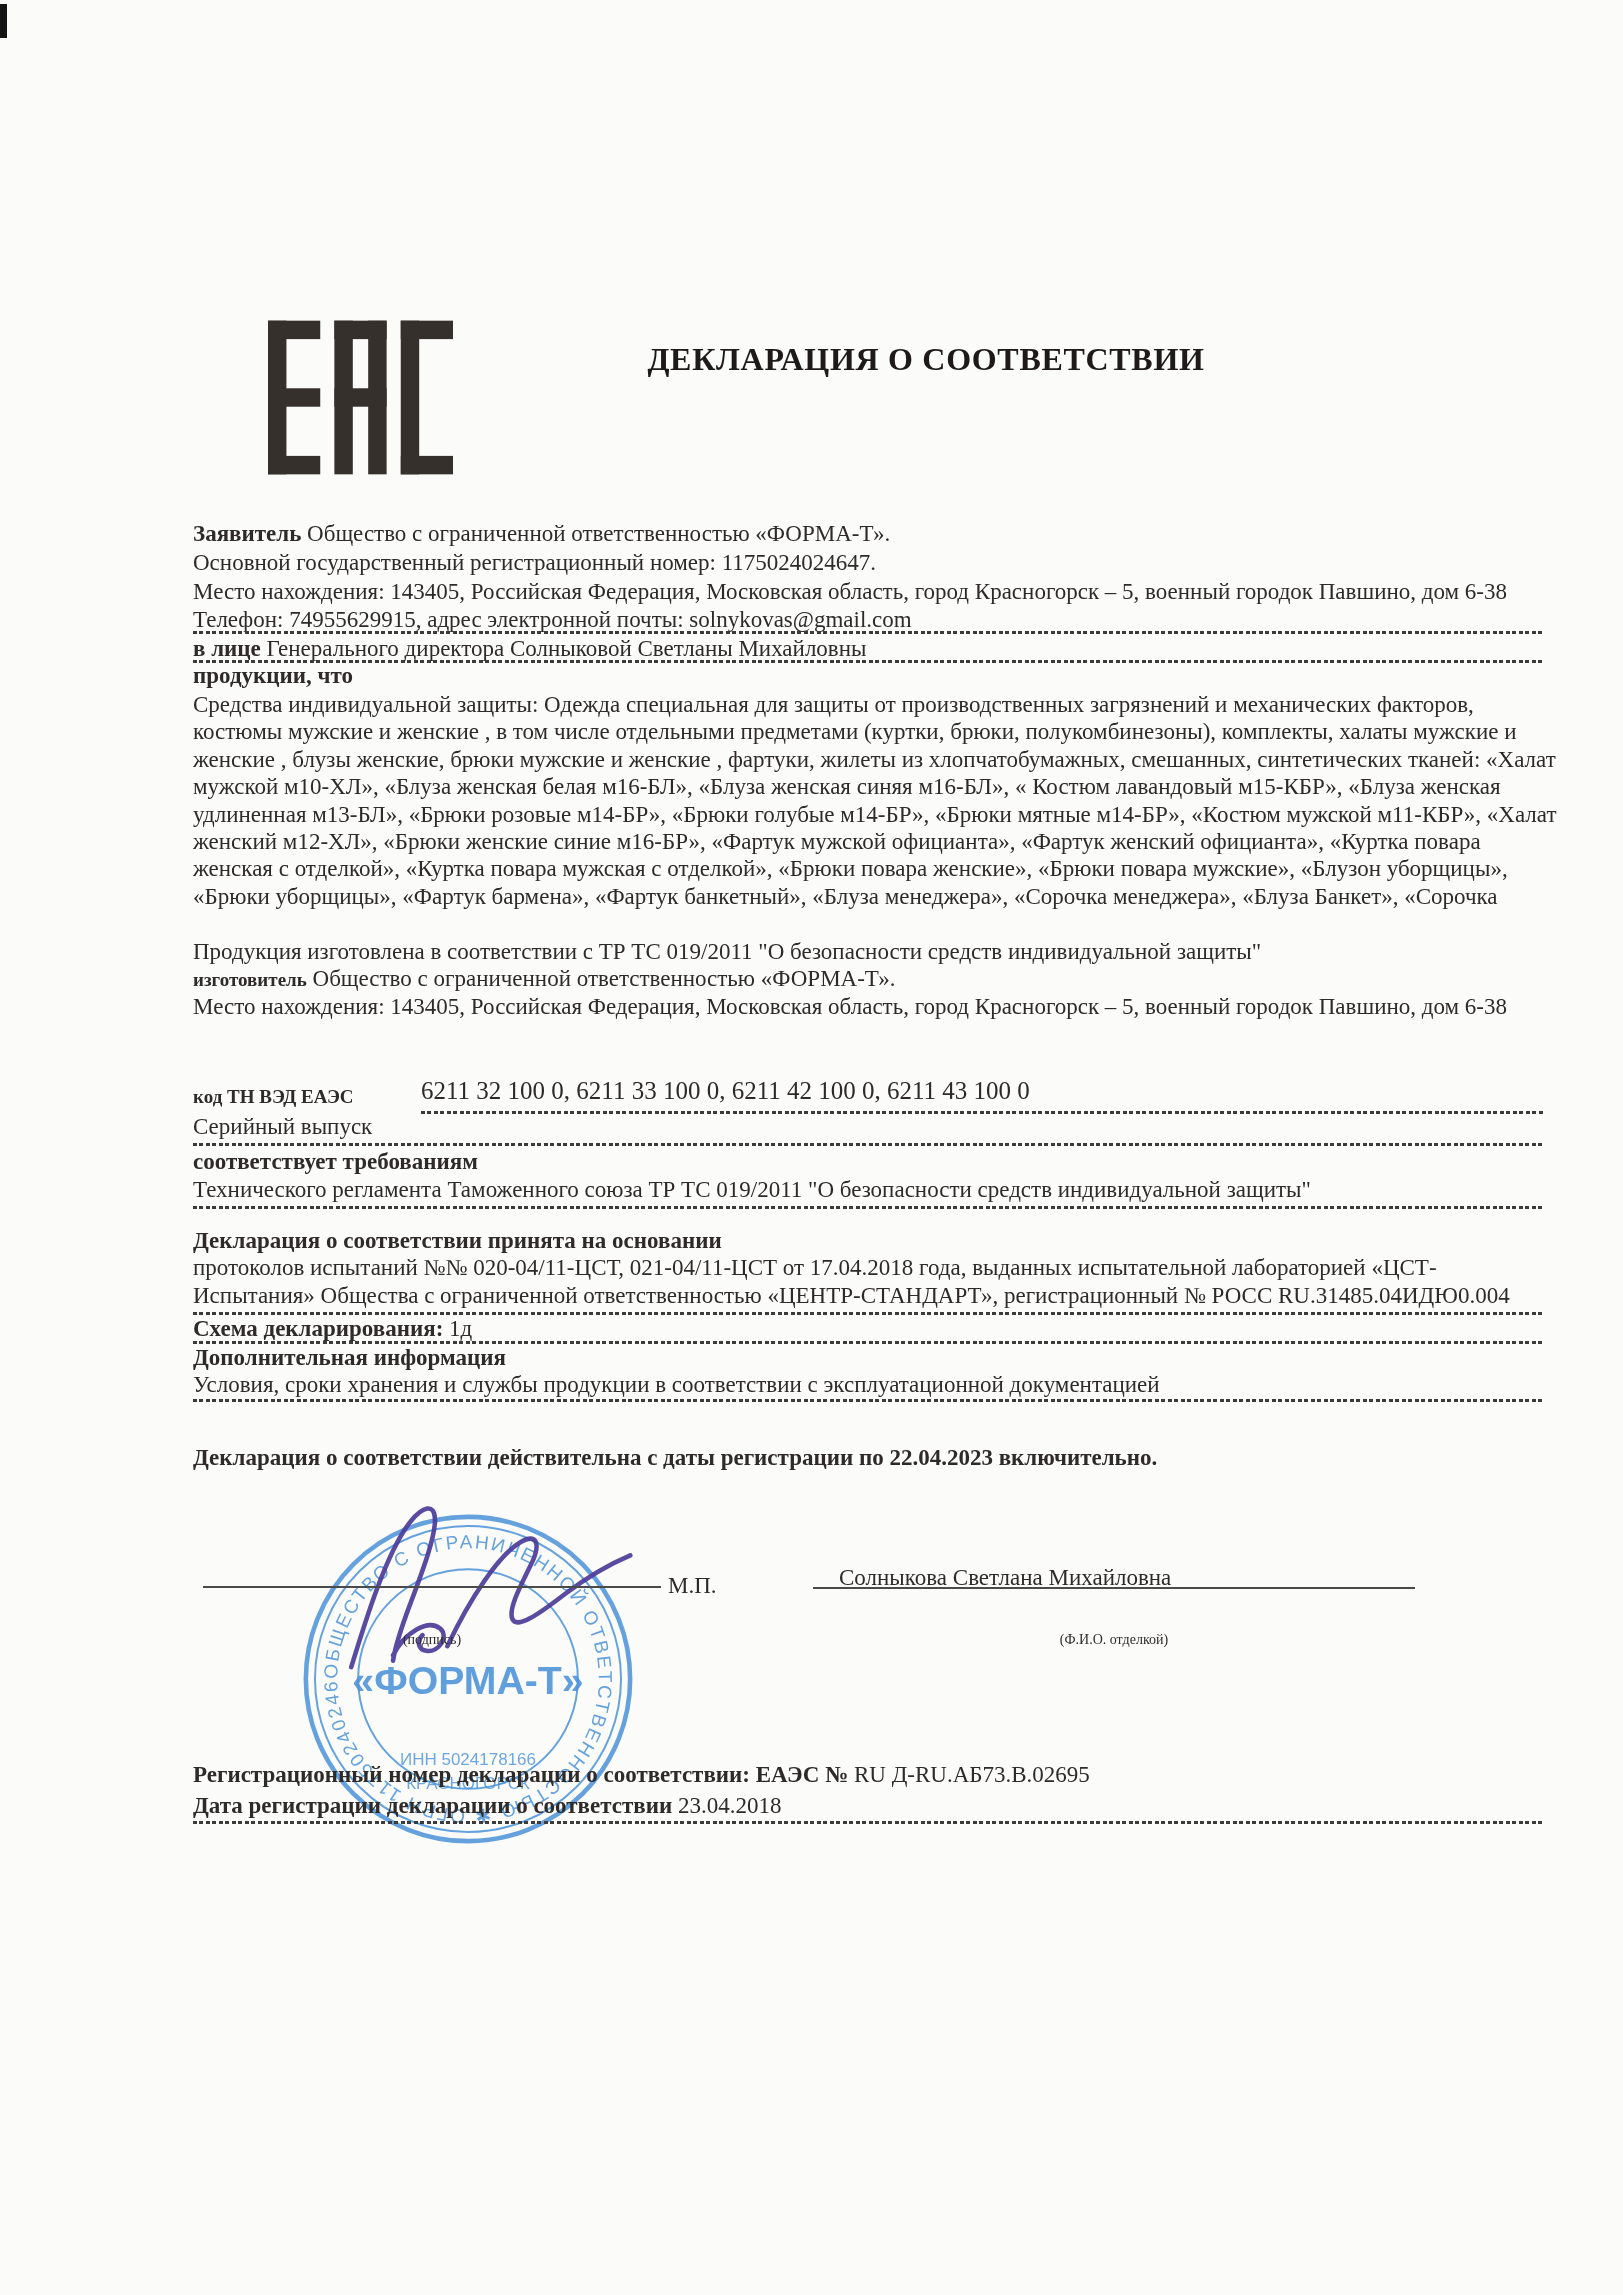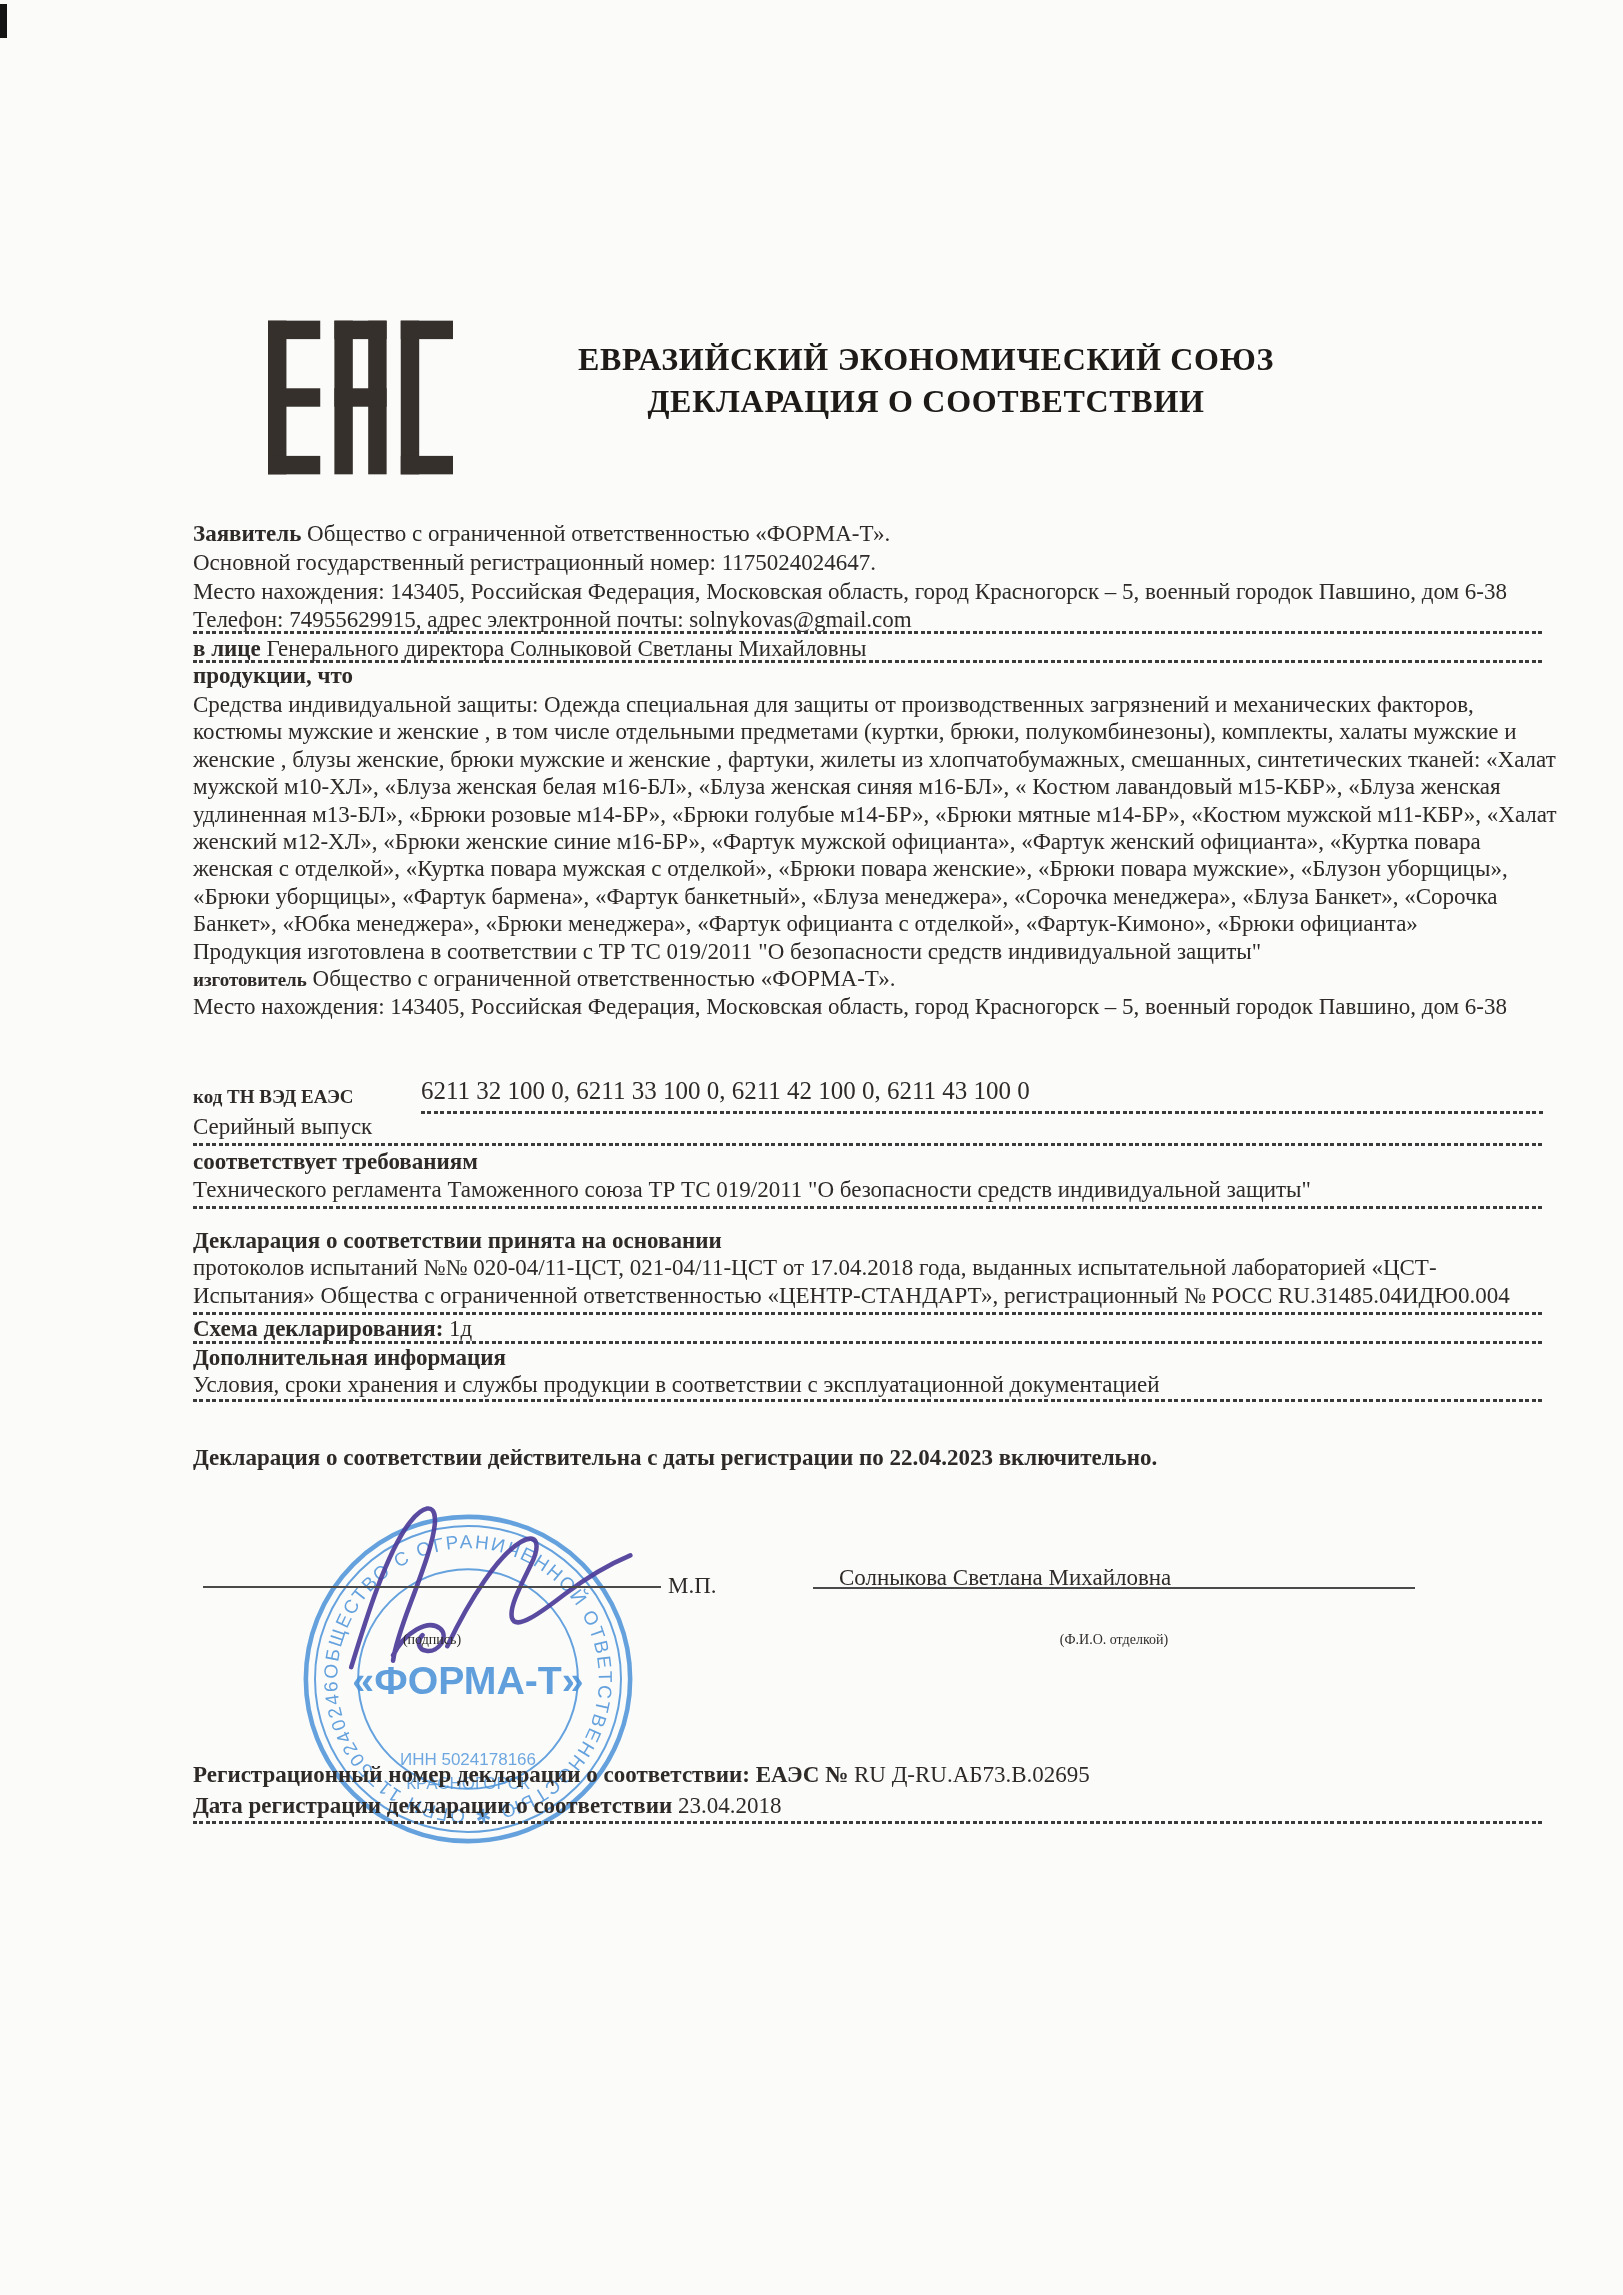--- a/index.html
+++ b/index.html
@@ -44,42 +44,40 @@
         <rect x="163" y="0" width="30" height="250"></rect>
       <rect x="108" y="0" width="85" height="30"></rect>
         <rect x="108" y="110" width="85" height="30"></rect>
       <rect x="216" y="0" width="30" height="250"></rect>
         <rect x="216" y="0" width="85" height="30"></rect>
       <rect x="216" y="220" width="85" height="30"></rect>
     </g>
   </svg>
 
   <div class="title-block">
-    <div>ЕВРАЗИЙСКИЙ ЭКОНОМИЧЕСКИЙ СОЮЗ</div>
     <div>ДЕКЛАРАЦИЯ О СООТВЕТСТВИИ</div>
   </div>
 
   <div class="tl" style="left:193px;top:520px"><span class="b">Заявитель</span> <span>Общество с ограниченной ответственностью «ФОРМА-Т».</span></div>
   <div class="tl" style="left:193px;top:549px">Основной государственный регистрационный номер: 1175024024647.</div>
   <div class="tl" style="left:193px;top:578px">Место нахождения: 143405, Российская Федерация, Московская область, город Красногорск – 5, военный городок Павшино, дом 6-38</div>
   <div class="tl" style="left:193px;top:606px">Телефон: 74955629915, адрес электронной почты: solnykovas@gmail.com</div>
   <div class="dotted" style="left:193px;top:631px;width:1350px"></div>
   <div class="tl" style="left:193px;top:635px"><span class="b">в лице</span> <span>Генерального директора Солныковой Светланы Михайловны</span></div>
   <div class="dotted" style="left:193px;top:660px;width:1350px"></div>
   <div class="tl b" style="left:193px;top:662px">продукции, что</div>
 
   <div class="tl" style="left:193px;top:691px">Средства индивидуальной защиты: Одежда специальная для защиты от производственных загрязнений и механических факторов,</div>
   <div class="tl" style="left:193px;top:718px">костюмы мужские и женские , в том числе отдельными предметами (куртки, брюки, полукомбинезоны), комплекты, халаты мужские и</div>
   <div class="tl" style="left:193px;top:746px">женские , блузы женские, брюки мужские и женские , фартуки, жилеты из хлопчатобумажных, смешанных, синтетических тканей: «Халат</div>
   <div class="tl" style="left:193px;top:773px">мужской м10-ХЛ», «Блуза женская белая м16-БЛ», «Блуза женская синяя м16-БЛ», « Костюм лавандовый м15-КБР», «Блуза женская</div>
   <div class="tl" style="left:193px;top:801px">удлиненная м13-БЛ», «Брюки розовые м14-БР», «Брюки голубые м14-БР», «Брюки мятные м14-БР», «Костюм мужской м11-КБР», «Халат</div>
   <div class="tl" style="left:193px;top:828px">женский м12-ХЛ», «Брюки женские синие м16-БР», «Фартук мужской официанта», «Фартук женский официанта», «Куртка повара</div>
   <div class="tl" style="left:193px;top:855px">женская с отделкой», «Куртка повара мужская с отделкой», «Брюки повара женские», «Брюки повара мужские», «Блузон уборщицы»,</div>
   <div class="tl" style="left:193px;top:883px">«Брюки уборщицы», «Фартук бармена», «Фартук банкетный», «Блуза менеджера», «Сорочка менеджера», «Блуза Банкет», «Сорочка</div>
-  <div class="tl" style="left:193px;top:910px">Банкет», «Юбка менеджера», «Брюки менеджера», «Фартук официанта с отделкой», «Фартук-Кимоно», «Брюки официанта»</div>
   <div class="tl" style="left:193px;top:938px">Продукция изготовлена в соответствии с ТР ТС 019/2011 "О безопасности средств индивидуальной защиты"</div>
   <div class="tl" style="left:193px;top:965px"><span class="lbl-small">изготовитель</span> <span>Общество с ограниченной ответственностью «ФОРМА-Т».</span></div>
   <div class="tl" style="left:193px;top:993px">Место нахождения: 143405, Российская Федерация, Московская область, город Красногорск – 5, военный городок Павшино, дом 6-38</div>
 
   <div class="tl lbl-small" style="left:193px;top:1083px">код ТН ВЭД ЕАЭС</div>
   <div class="tl" style="left:421px;top:1077px;font-size:25px">6211 32 100 0, 6211 33 100 0, 6211 42 100 0, 6211 43 100 0</div>
   <div class="dotted" style="left:421px;top:1111px;width:1123px"></div>
   <div class="tl" style="left:193px;top:1113px">Серийный выпуск</div>
   <div class="dotted" style="left:193px;top:1143px;width:1350px"></div>
 

